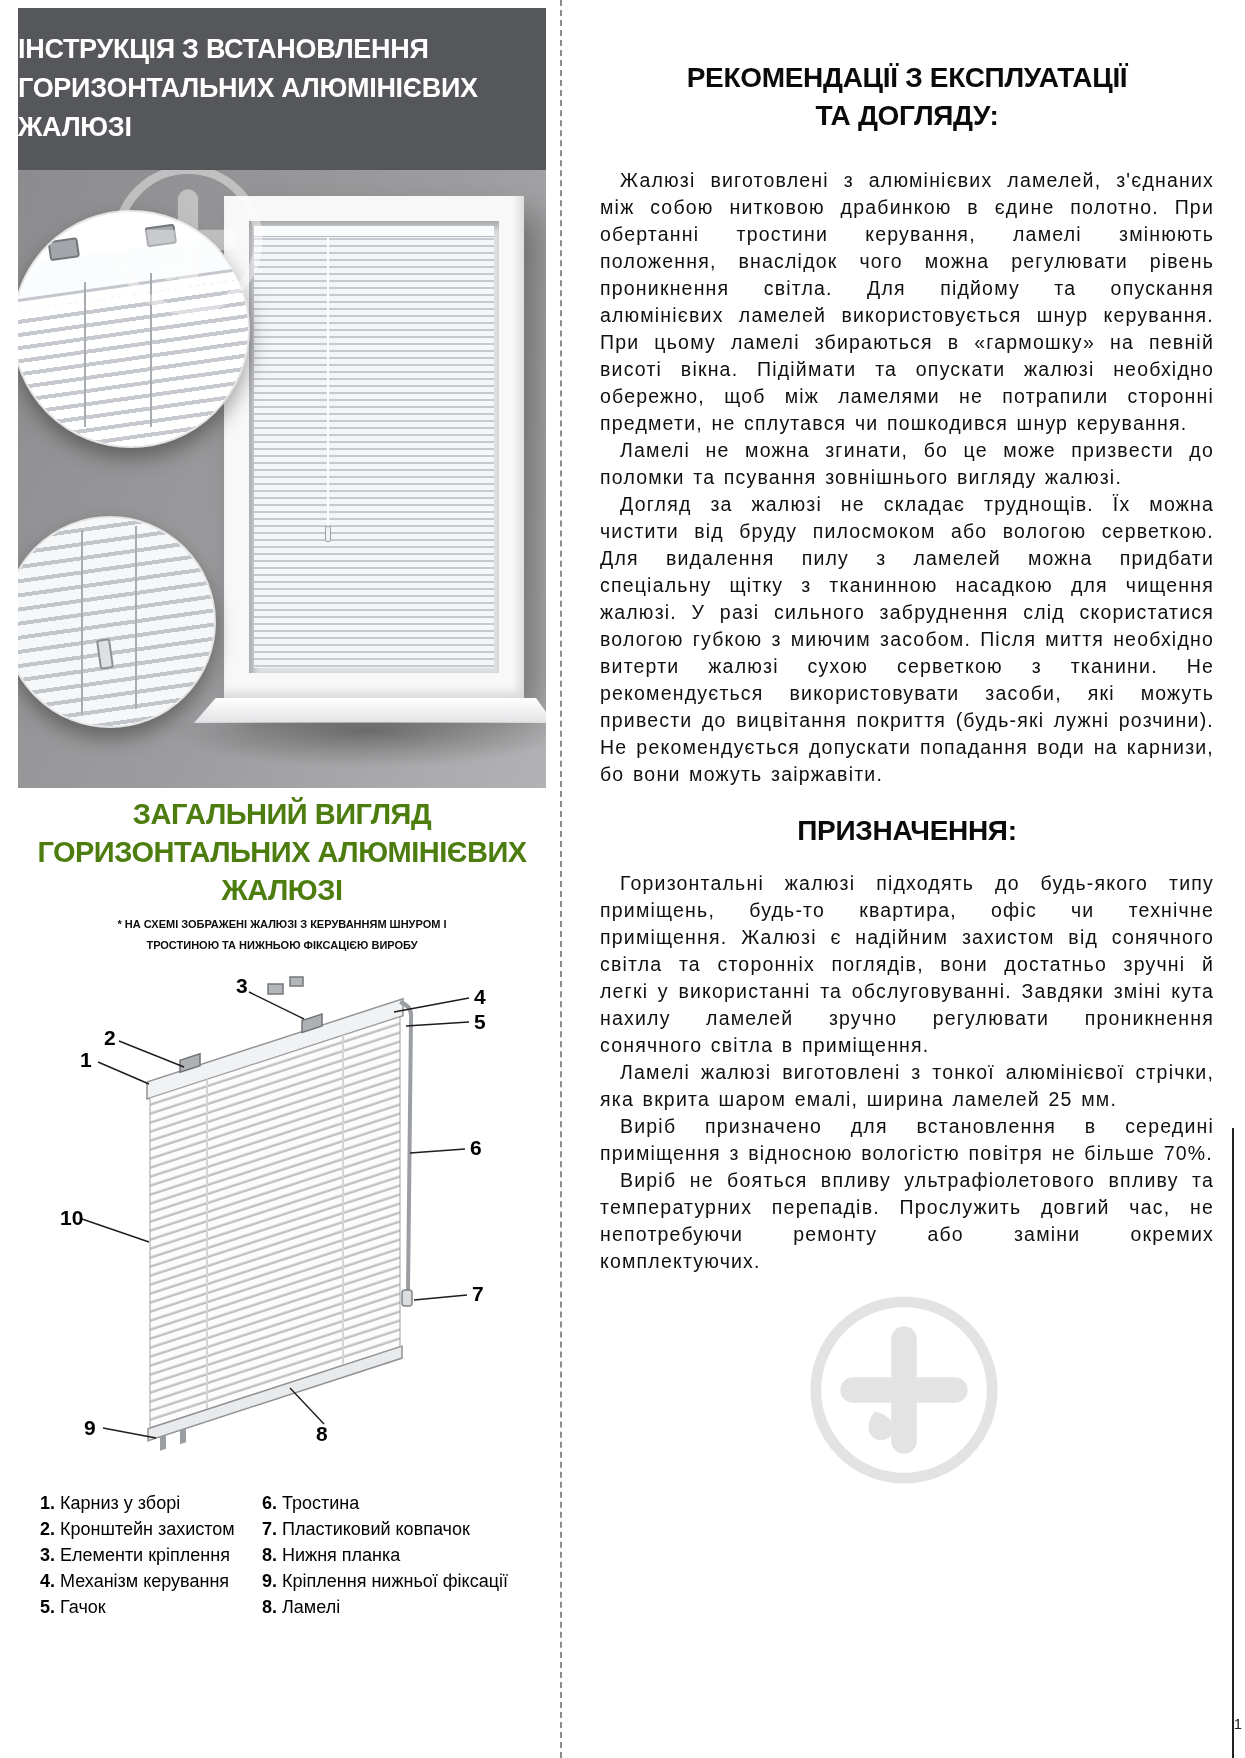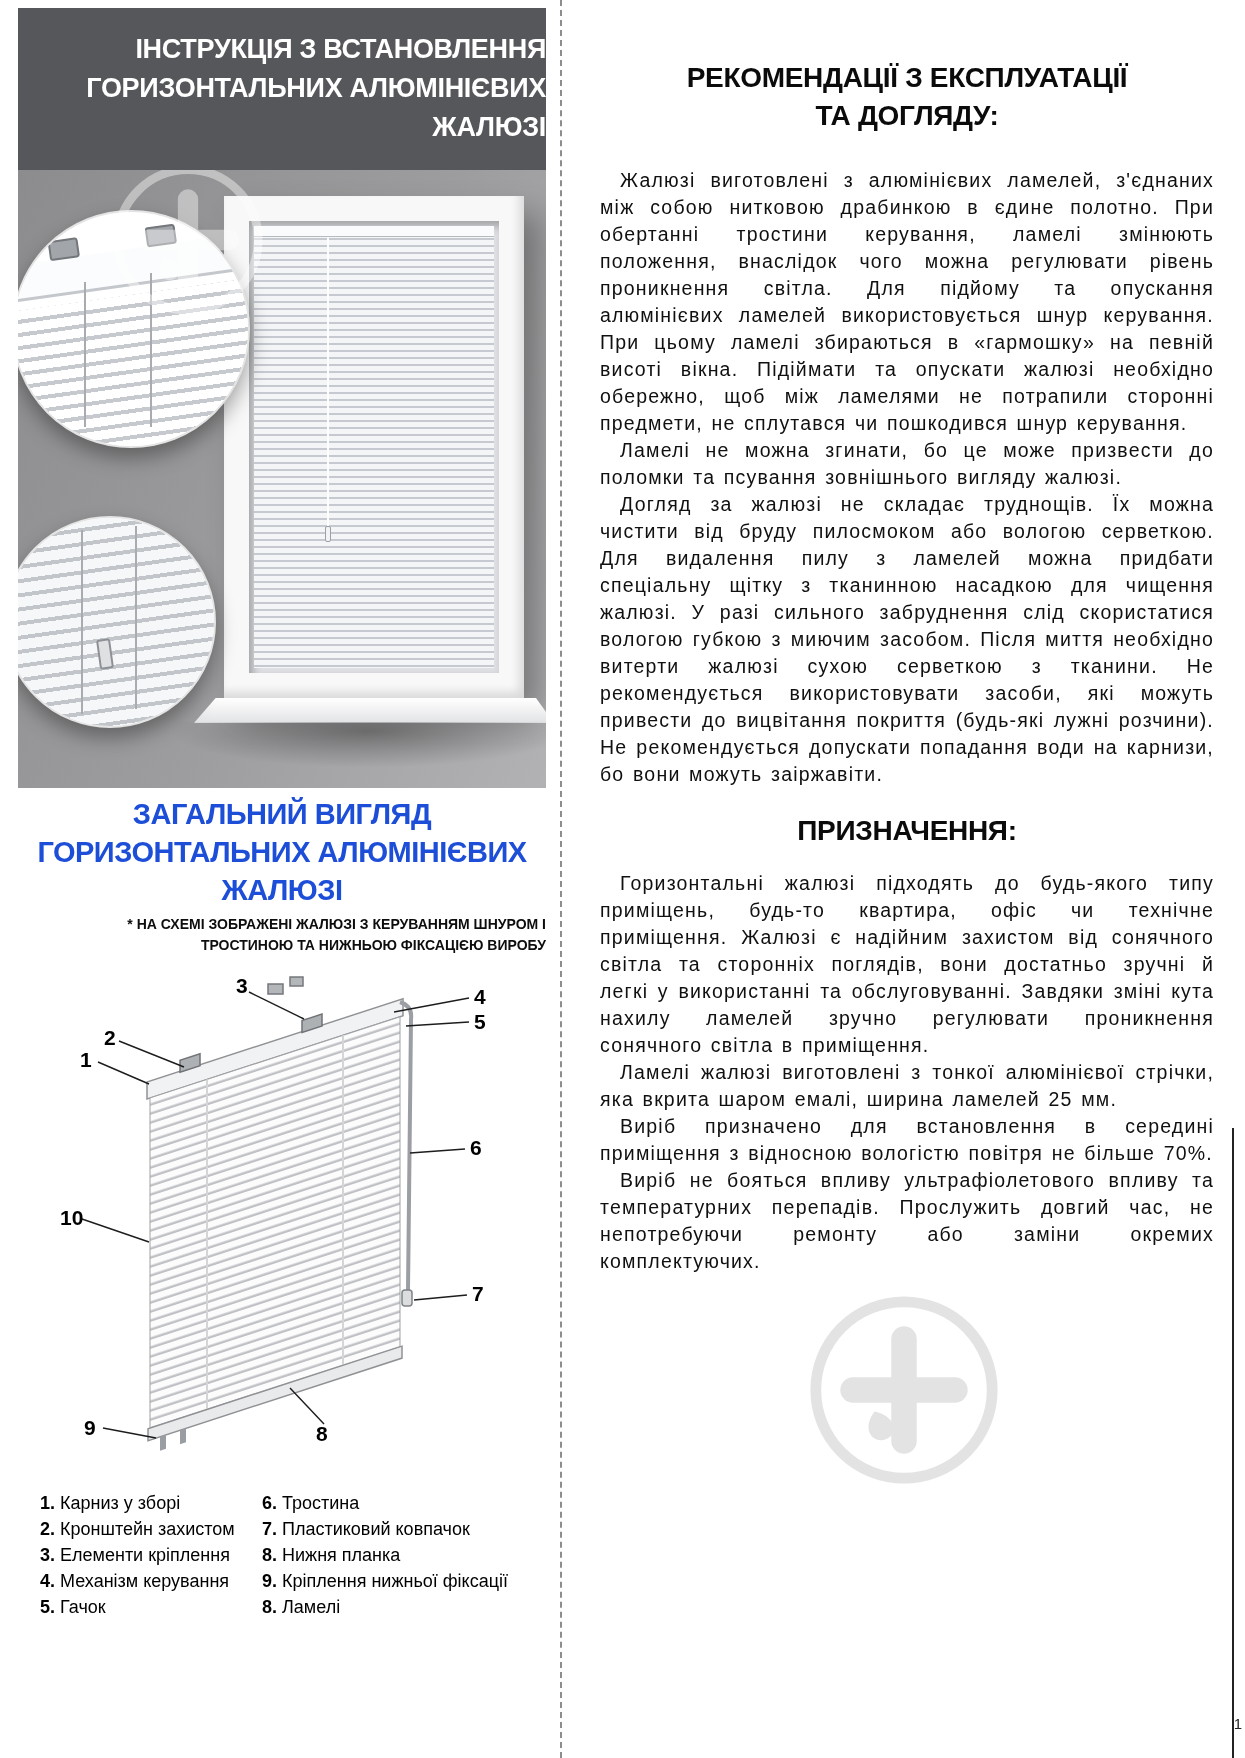--- a/index.html
+++ b/index.html
@@ -7,21 +7,21 @@
   body {
     width: 1245px; height: 1758px;
     font-family: "Liberation Sans", sans-serif;
     color: #111;
   }
   .page { position: relative; width: 1245px; height: 1758px; background: #fff; overflow: hidden; }
 
   
   .header-block {
     position: absolute; left: 18px; top: 8px; width: 528px; height: 162px;
-    background: #56575b; color: #fff; text-align: right; padding-top: 22px;
+    background: #56575b; color: #fff; text-align: left; padding-top: 22px;
   }
   .header-line { font-size: 27px; font-weight: bold; line-height: 39px; letter-spacing: -0.3px; }
 
   .photo {
     position: absolute; left: 18px; top: 170px; width: 528px; height: 618px;
     background: linear-gradient(115deg, #8c8c8e 0%, #9d9d9f 55%, #b2b2b4 100%);
     overflow: hidden;
   }
   .win-outer {
     position: absolute; left: 206px; top: 26px; width: 300px; height: 502px;
@@ -68,25 +68,25 @@
   .c2 .s2 { left: 62%; top: 4%; height: 88%; }
   .c-weight { position: absolute; left: 44%; top: 58%; width: 14px; height: 30px; background: #dfe0e2; border: 2px solid #8d9094; border-radius: 3px; transform: rotate(-8deg); }
 
   .wm { position: absolute; pointer-events: none; }
   .wm svg { width: 100%; height: 100%; }
   .wm1 { left: 92px; top: -8px; width: 156px; height: 156px; color: #ffffff; opacity: .42; }
   .wm2 { left: 806px; top: 1292px; width: 196px; height: 196px; color: #9c9c9c; opacity: .28; }
 
   .overview-title {
     position: absolute; left: 18px; top: 795px; width: 528px; text-align: center;
-    font-weight: bold; font-size: 29px; line-height: 38px; letter-spacing: -0.5px; color: #1d4ed8;
+    font-weight: bold; font-size: 29px; line-height: 38px; letter-spacing: -0.5px; color: #4d7c0f;
   }
   .note {
-    position: absolute; left: 18px; top: 914px; width: 528px; text-align: right;
-    font-weight: bold; font-size: 14px; line-height: 21px; color: #0d0d0d;
+    position: absolute; left: 18px; top: 914px; width: 528px; text-align: center;
+    font-weight: bold; font-size: 11px; line-height: 21px; color: #0d0d0d;
   }
 
   .diagram { position: absolute; left: 18px; top: 972px; width: 528px; height: 510px; }
   .diagram svg { position: absolute; left: 0; top: 0; width: 100%; height: 100%; }
   .co { position: absolute; font-weight: bold; font-size: 21px; color: #000; }
 
   .legend { position: absolute; left: 40px; top: 1490px; width: 506px; font-size: 18px; color: #000; }
   .leg-col { position: absolute; top: 0; }
   .leg-col1 { left: 0; }
   .leg-col2 { left: 222px; }

